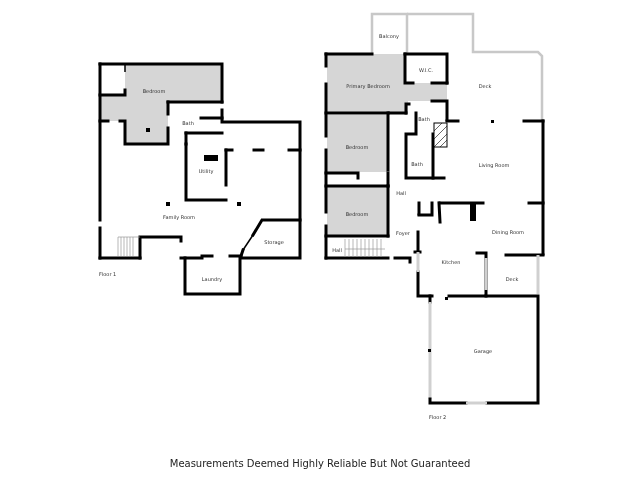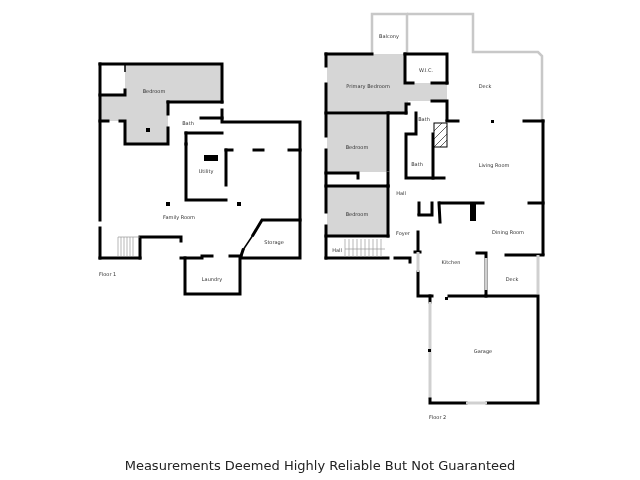--- a/index.html
+++ b/index.html
@@ -8,21 +8,21 @@
   svg { position: absolute; left: 0; top: 0; }
   .wall { stroke: #000; stroke-width: 3; fill: none; stroke-linecap: square; }
   .thin { stroke: #000; stroke-width: 1.5; fill: none; }
   .deckline { stroke: #c8c8c8; stroke-width: 2.5; fill: none; }
   .win { stroke: #d0d0d0; stroke-width: 3; fill: none; }
   .gray { fill: #d6d6d6; stroke: none; }
   .lbl { font-family: "DejaVu Sans", sans-serif; font-size: 5px; fill: #333; text-anchor: middle; }
   .floor-lbl { font-family: "DejaVu Sans", sans-serif; font-size: 5px; fill: #333; }
   .stair { stroke: #999; stroke-width: 0.7; }
   .footer { position: absolute; left: 0; width: 640px; top: 458px; text-align: center;
-            font-family: "DejaVu Sans", sans-serif; font-size: 13px; color: #222; }
+            font-family: "DejaVu Sans", sans-serif; font-size: 10px; color: #222; }
 </style>
 </head>
 <body>
 
 <svg width="640" height="480" viewBox="0 0 640 480">
 
   <g>
 
     <path class="gray" d="M125,64 L222,64 L222,102 L168,102 L168,144 L125,144 L125,121 L100,121 L100,95 L125,95 Z"></path>
 

